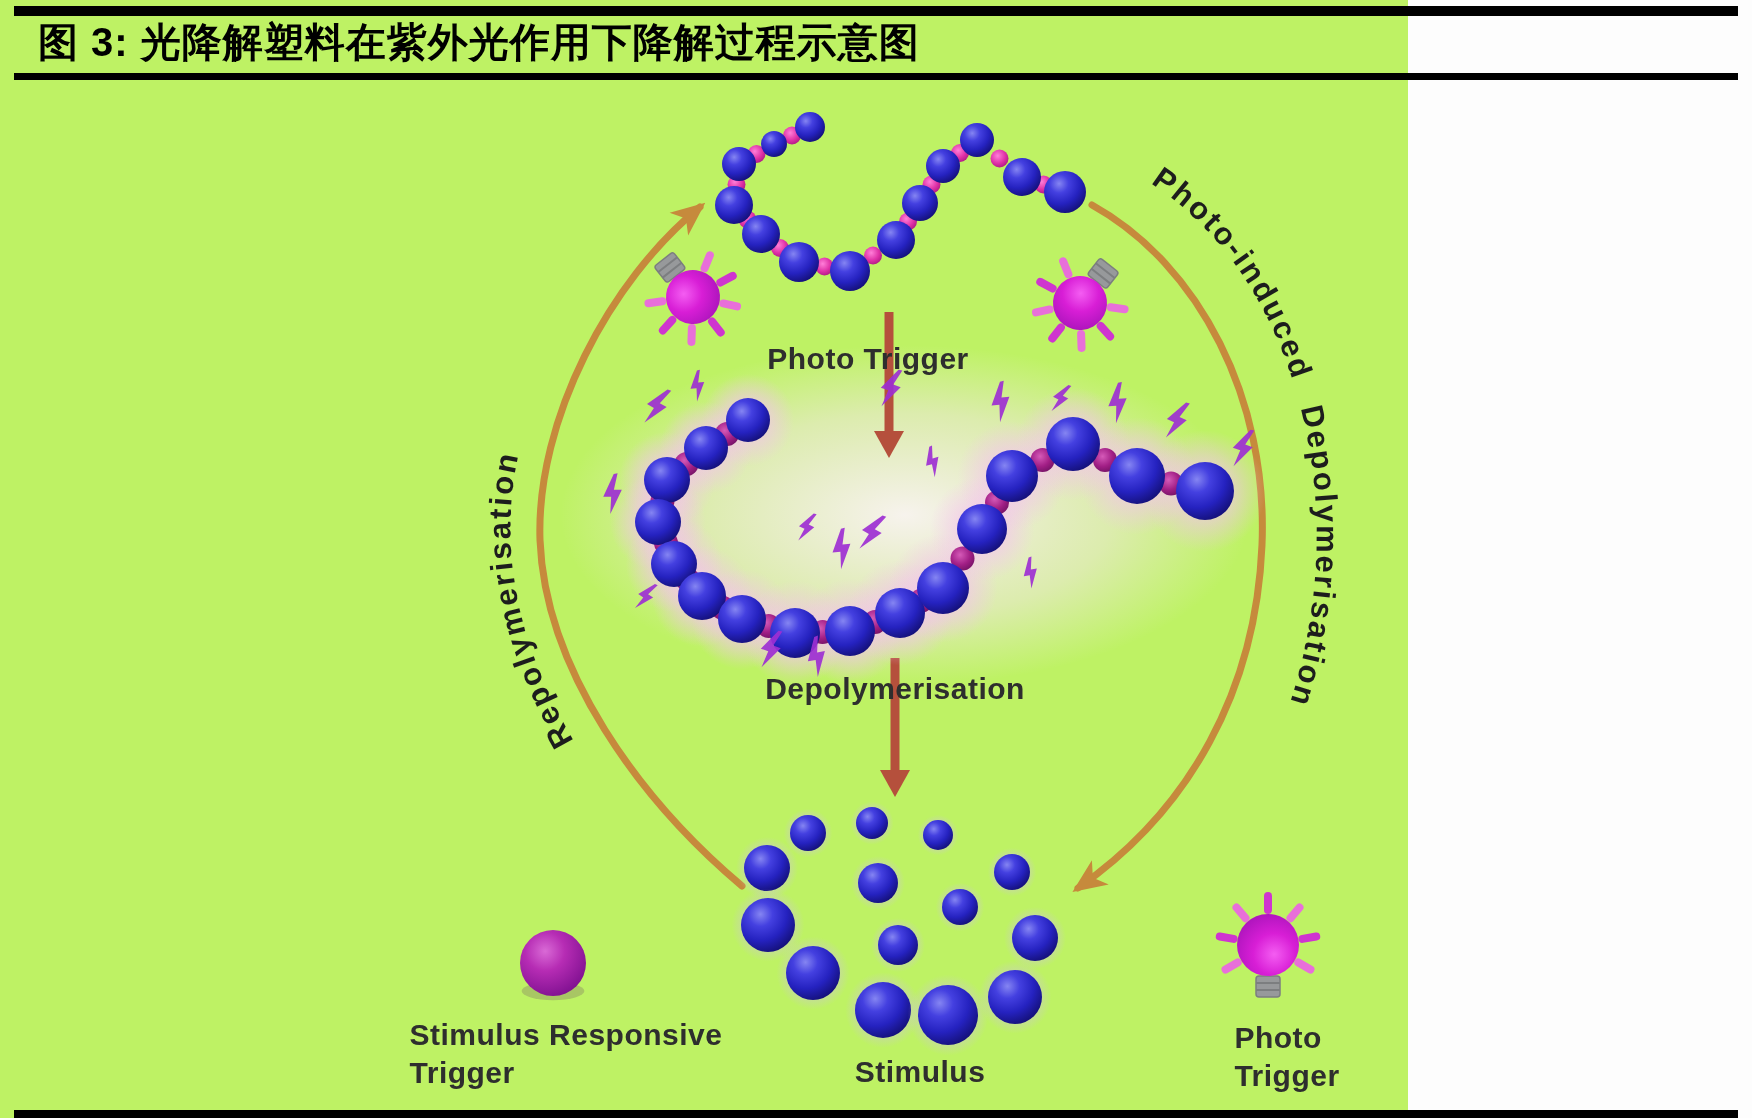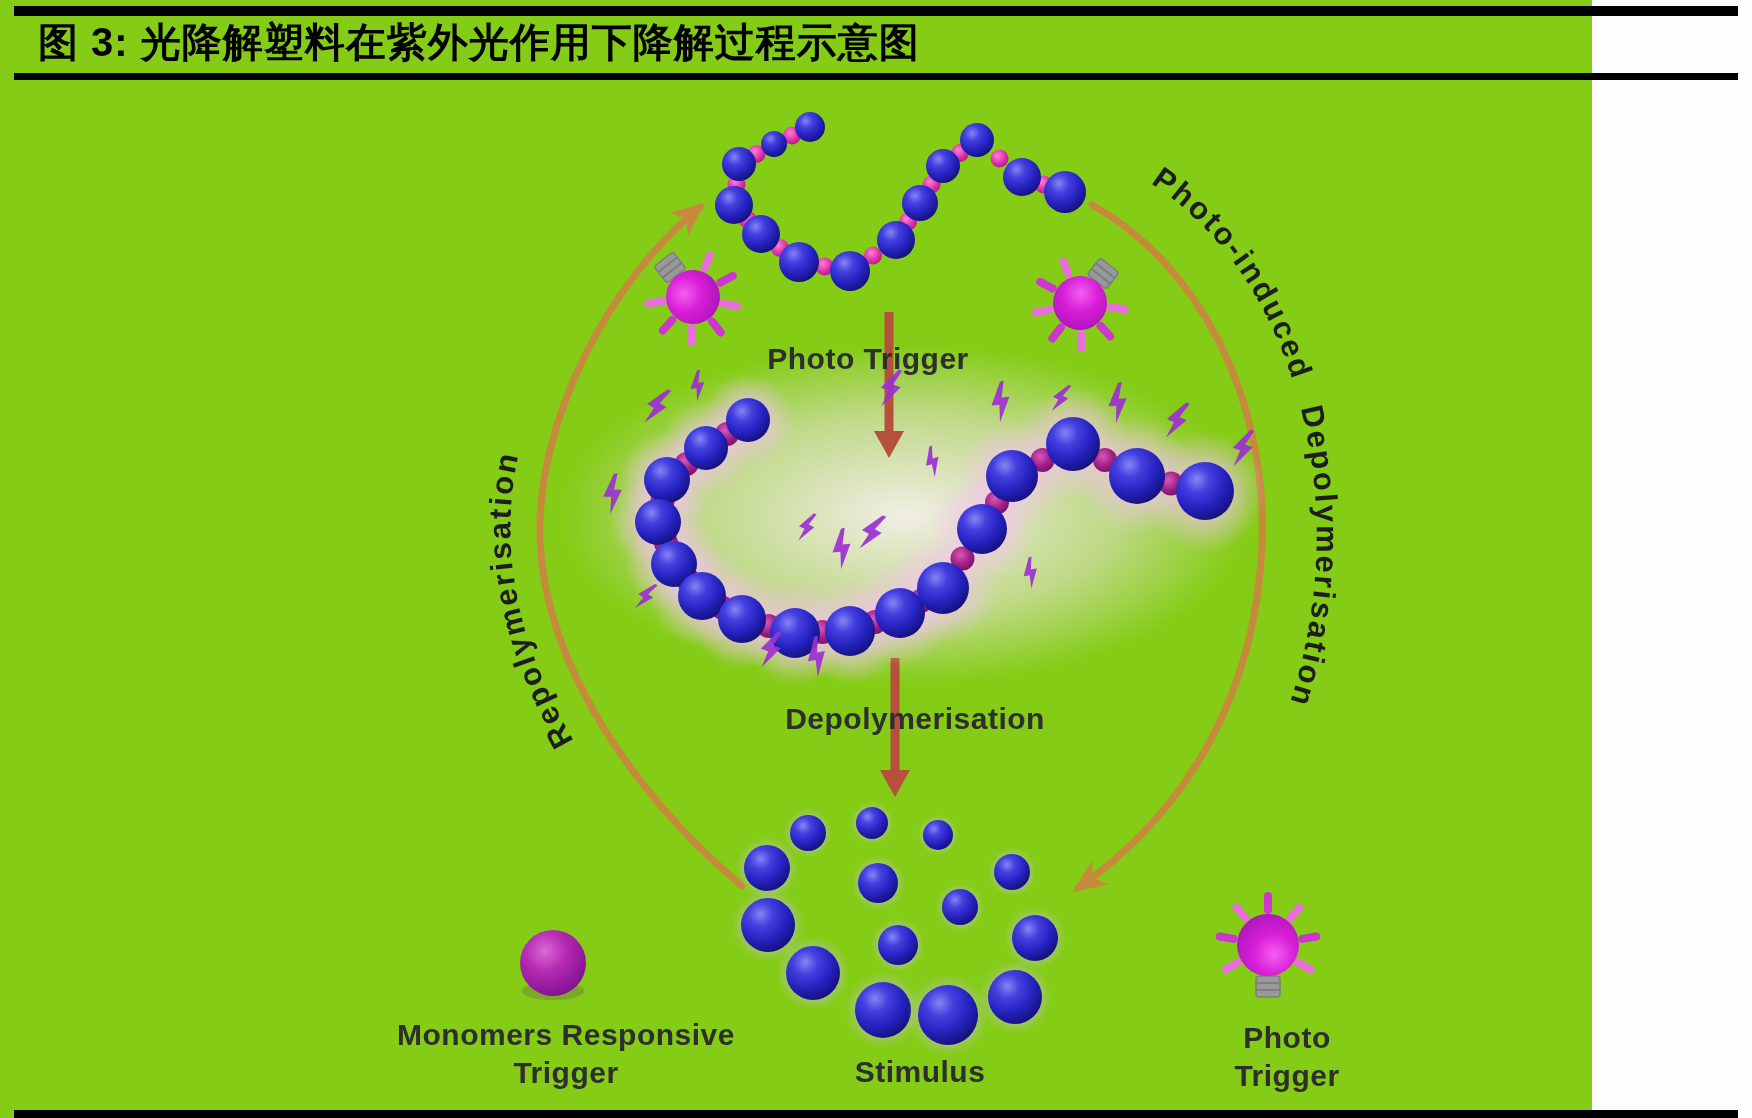--- a/index.html
+++ b/index.html
@@ -1,40 +1,40 @@
 <!DOCTYPE html>
 <html><head>
 <meta charset="utf-8">
 <style>
   html,body{margin:0;padding:0;}
   body{
     width:1752px;height:1118px;overflow:hidden;
     background:#fdfdfd;
     font-family:"Liberation Sans", sans-serif;
   }
-  .page{position:relative;width:1592px;height:1118px;background:#84cc16;}
+  .page{position:relative;width:1408px;height:1118px;background:#bef264;}
   .rule{position:absolute;left:14px;width:1724px;background:#000;}
   .rule-top{top:6px;height:10px;}
   .rule-mid{top:73px;height:7px;}
   .rule-bottom{top:1110px;height:8px;}
   .title{
     position:absolute;left:38px;top:16px;height:52px;line-height:52px;
     font-size:40px;font-weight:800;color:#000;letter-spacing:1px;white-space:nowrap;
   }
   svg.scene{position:absolute;left:0;top:0;width:1752px;height:1118px;}
   .arc{fill:none;stroke:#c68a3c;stroke-width:7;stroke-linecap:round;}
   .arc-text{font-size:31px;font-weight:700;fill:#1d1d1d;letter-spacing:2.5px;}
   .arc-text-right{word-spacing:16px;}
   .lbl{
     position:absolute;transform:translate(-50%,-50%);
-    font-size:30px;font-weight:700;color:#2e2e2e;text-align:center;
+    font-size:30px;font-weight:700;color:#2e2e2e;text-align:left;
     line-height:1.25;letter-spacing:.5px;white-space:nowrap;
   }
   .lbl-photo{left:868px;top:359px;}
-  .lbl-depoly{left:895px;top:719px;margin-left:20px;}
+  .lbl-depoly{left:895px;top:689px;}
   .lbl-monomers{left:920px;top:1072px;}
   .lbl-stimulus{left:566px;top:1053px;}
   .lbl-light{left:1287px;top:1056px;}
   .lbl span{display:block;}
 </style>
 </head>
 <body>
 
 <div class="page">
   <div class="rule rule-top"></div>
@@ -277,21 +277,21 @@
         <circle cx="948" cy="1015" r="30" fill="url(#ballGrad)"></circle>
         <circle cx="1015" cy="997" r="36.45" fill="url(#monoHalo)"></circle>
         <circle cx="1015" cy="997" r="27" fill="url(#ballGrad)"></circle>
       </g>
     </svg>
 
   <div class="lbl lbl-photo">Photo Trigger</div>
   <div class="lbl lbl-depoly">Depolymerisation</div>
   <div class="lbl lbl-monomers">Stimulus</div>
   <div class="lbl lbl-stimulus">
-    <span>Monomers Responsive</span>
+    <span>Stimulus Responsive</span>
     <span>Trigger</span>
   </div>
   <div class="lbl lbl-light">
     <span>Photo</span>
     <span>Trigger</span>
   </div>
 
   <div class="rule rule-bottom"></div>
 </div>
 

